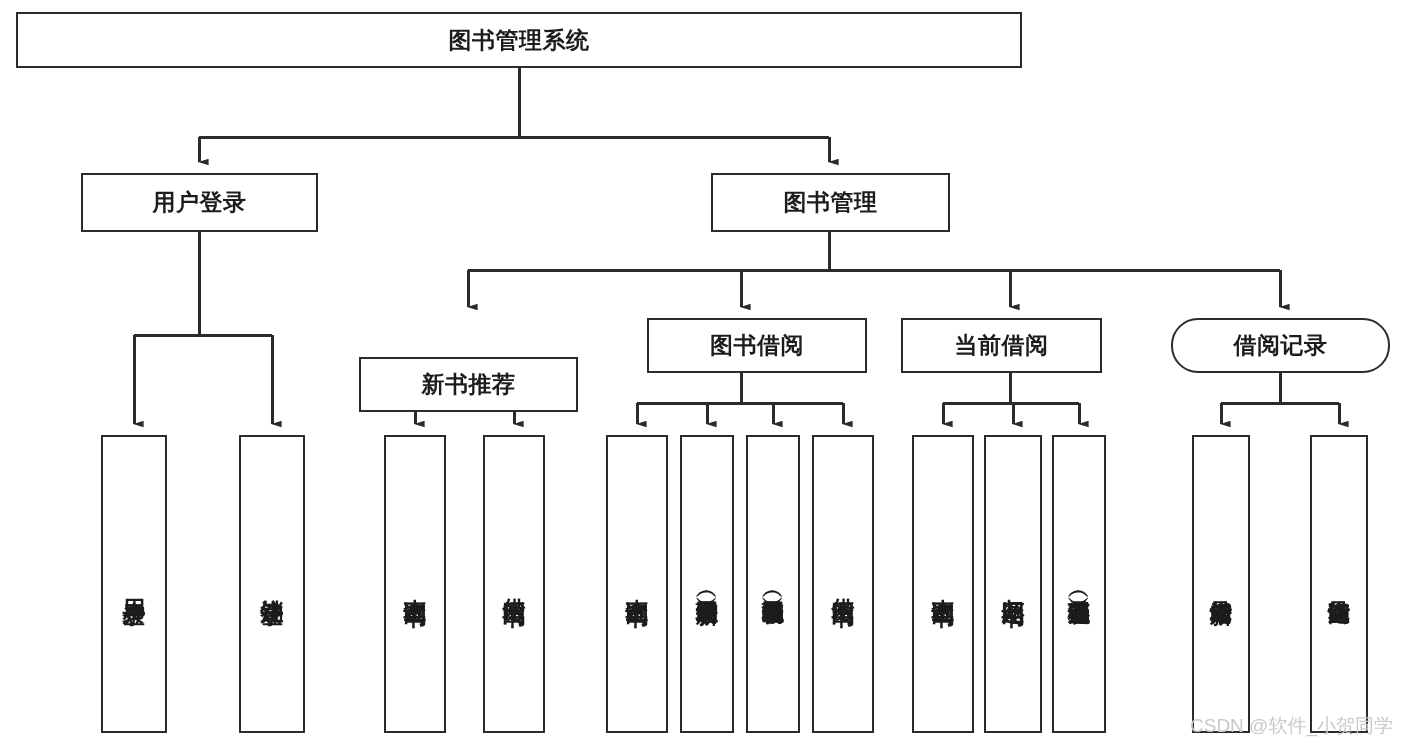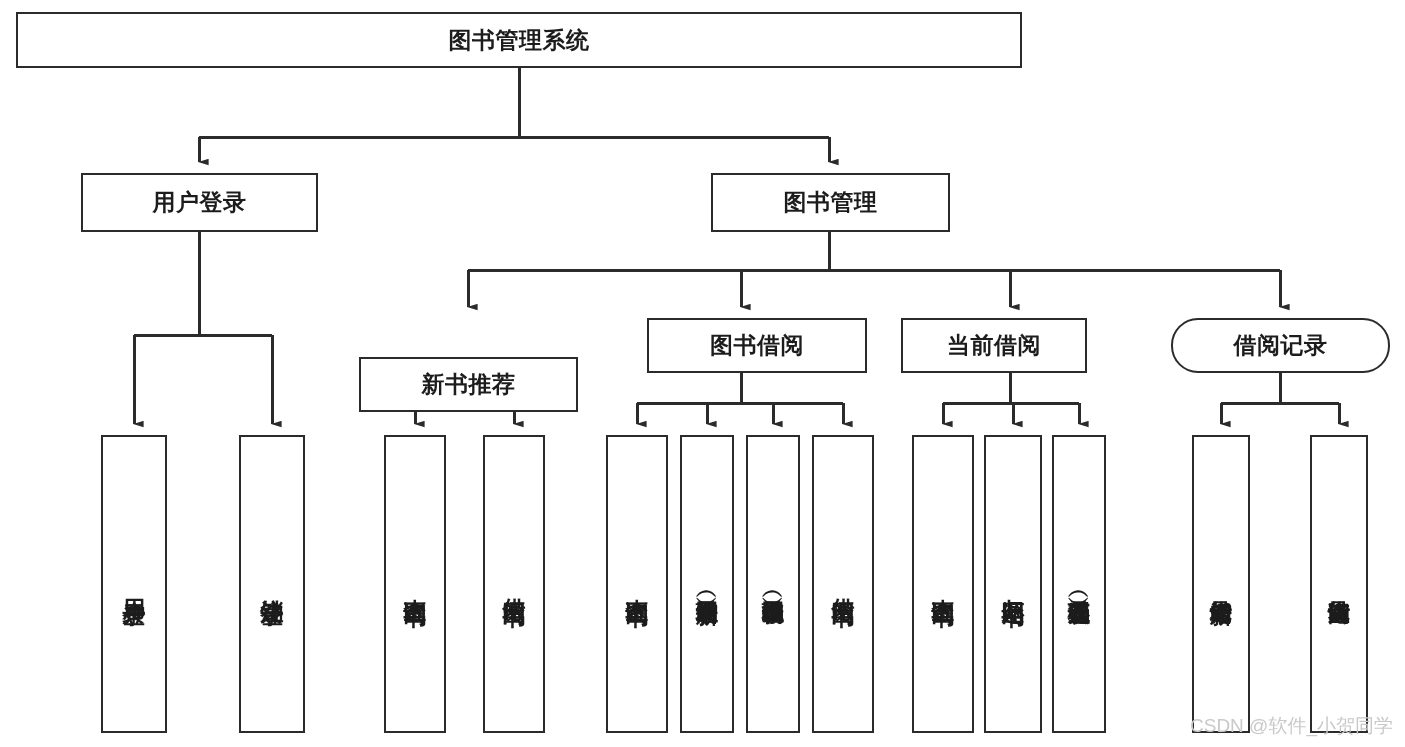--- a/index.html
+++ b/index.html
@@ -119,21 +119,21 @@
       </div>
       <div class="node-box horizontal" style="left: 711px; top: 173px; width: 239px; height: 59px;">
         <span class="node-label">图书管理</span>
       </div>
       <div class="node-box horizontal" style="left: 359px; top: 318px; width: 219px; height: 55px; margin-top: 39px;">
         <span class="node-label">新书推荐</span>
       </div>
       <div class="node-box horizontal" style="left: 631px; top: 318px; width: 220px; height: 55px; margin-left: 16px;">
         <span class="node-label">图书借阅</span>
       </div>
-      <div class="node-box horizontal" style="left: 901px; top: 318px; width: 186px; height: 55px;">
+      <div class="node-box horizontal" style="left: 901px; top: 318px; width: 201px; height: 55px;">
         <span class="node-label">当前借阅</span>
       </div>
       <div class="node-box horizontal" style="left: 1171px; top: 318px; width: 219px; height: 55px; border-radius: 27px;">
         <span class="node-label">借阅记录</span>
       </div>
       <div class="node-box vertical" style="left: 101px; top: 435px; width: 66px; height: 298px;">
         <span class="node-label">用户登录</span>
       </div>
       <div class="node-box vertical" style="left: 239px; top: 435px; width: 66px; height: 298px;">
         <span class="node-label">注销登录</span>

